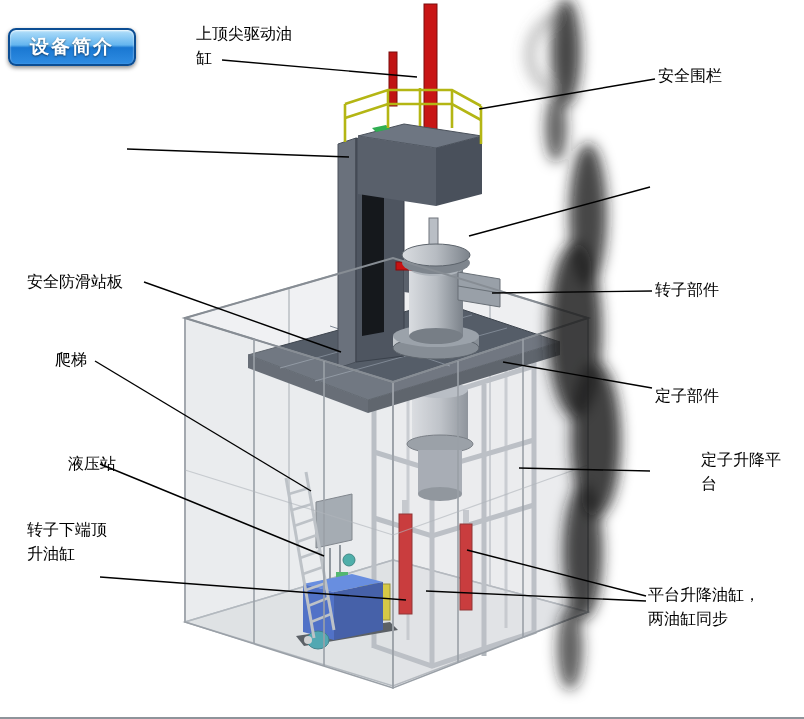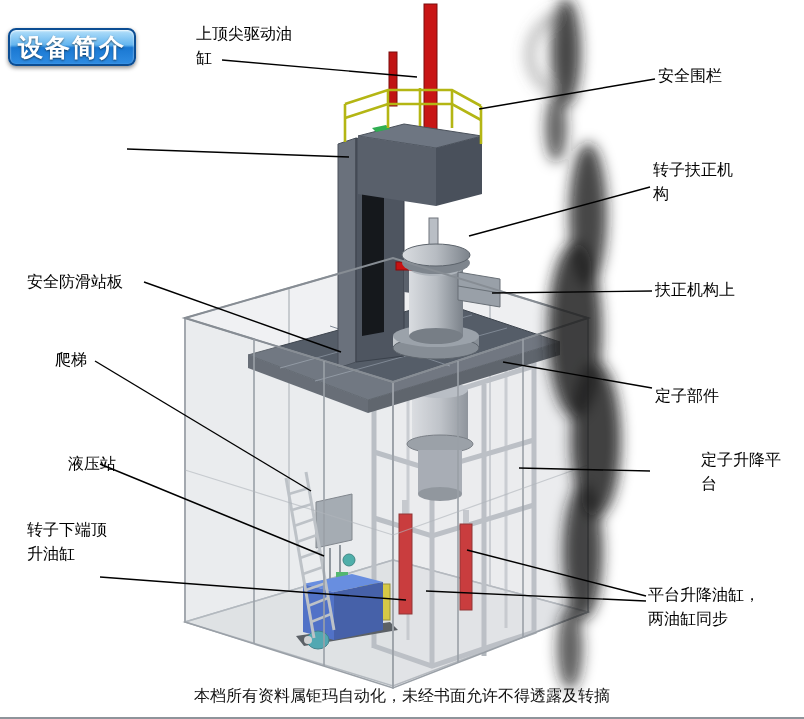--- a/index.html
+++ b/index.html
@@ -5,21 +5,21 @@
   * { margin:0; padding:0; box-sizing:border-box; }
   html,body { background:#fff; }
   body { font-family:"Liberation Sans","DejaVu Sans",sans-serif; }
   .page { position:relative; width:804px; height:719px; background:#ffffff; overflow:hidden;
           border-bottom:2px solid #8e949a; }
   .scene { position:absolute; left:0; top:0; }
   .badge { position:absolute; left:8px; top:28px; width:128px; height:38px; border-radius:8px;
            background:linear-gradient(180deg,#b4e0fa 0%,#64b5ef 44%,#1a78d2 52%,#2f8ce2 100%);
            border:2px solid #0b4d93;
            box-shadow:0 2px 4px rgba(0,0,0,.45), inset 0 1px 2px rgba(255,255,255,.85);
-           color:#fff; font-size:25px; font-weight:700; letter-spacing:2px;
+           color:#fff; font-size:19px; font-weight:700; letter-spacing:2px;
            display:flex; align-items:center; justify-content:center;
            text-shadow:0 1px 2px rgba(0,0,0,.55); }
   .callout { position:absolute; font-size:16px; line-height:24px; color:#000;
              white-space:pre-line; font-weight:400; }
   .footer { position:absolute; left:0; top:686px; width:804px; text-align:center;
             font-size:16px; color:#111; }
 </style>
 </head>
 <body>
 
@@ -199,29 +199,26 @@
       <line x1="646" y1="596" x2="467" y2="550"></line>
       <line x1="646" y1="601" x2="426" y2="591"></line>
     </g>
   </svg>
 
   <div class="badge">设备简介</div>
 
   <div class="callout" style="left:196px; top:22px;">上顶尖驱动油
 缸</div>
   <div class="callout" style="left:658px; top:64px;">安全围栏</div>
-  <div class="callout" style="left:653px; top:158px;">转子扶正机
-构</div>
   <div class="callout" style="left:27px;  top:270px;">安全防滑站板</div>
-  <div class="callout" style="left:655px; top:278px;">扶正机构上</div>
+  <div class="callout" style="left:655px; top:278px;">转子部件</div>
   <div class="callout" style="left:55px;  top:348px;">爬梯</div>
   <div class="callout" style="left:655px; top:384px;">定子部件</div>
   <div class="callout" style="left:40px;  top:452px;margin-left:28px;">液压站</div>
   <div class="callout" style="left:689px; top:448px;margin-left:12px;">定子升降平
 台</div>
   <div class="callout" style="left:27px;  top:510px;margin-top:8px;">转子下端顶
 升油缸</div>
   <div class="callout" style="left:648px; top:583px;">平台升降油缸，
 两油缸同步</div>
 
-  <div class="footer">本档所有资料属钜玛自动化，未经书面允许不得透露及转摘</div>
 
 </div>
 
 </body></html>

